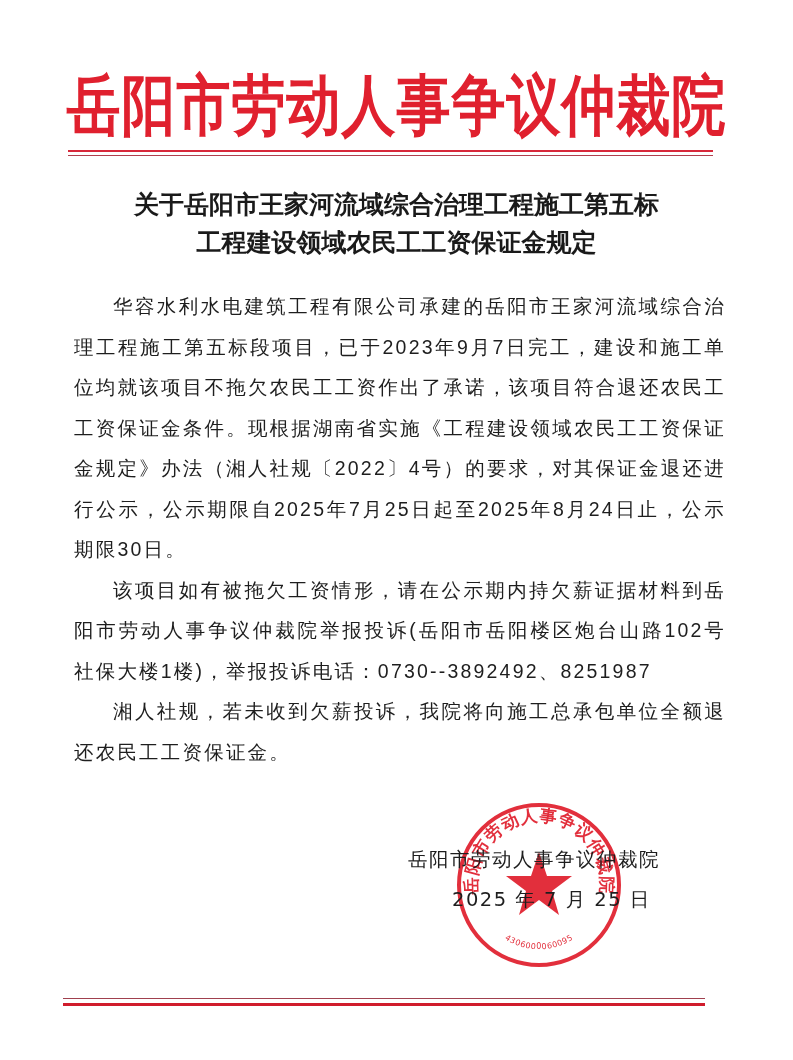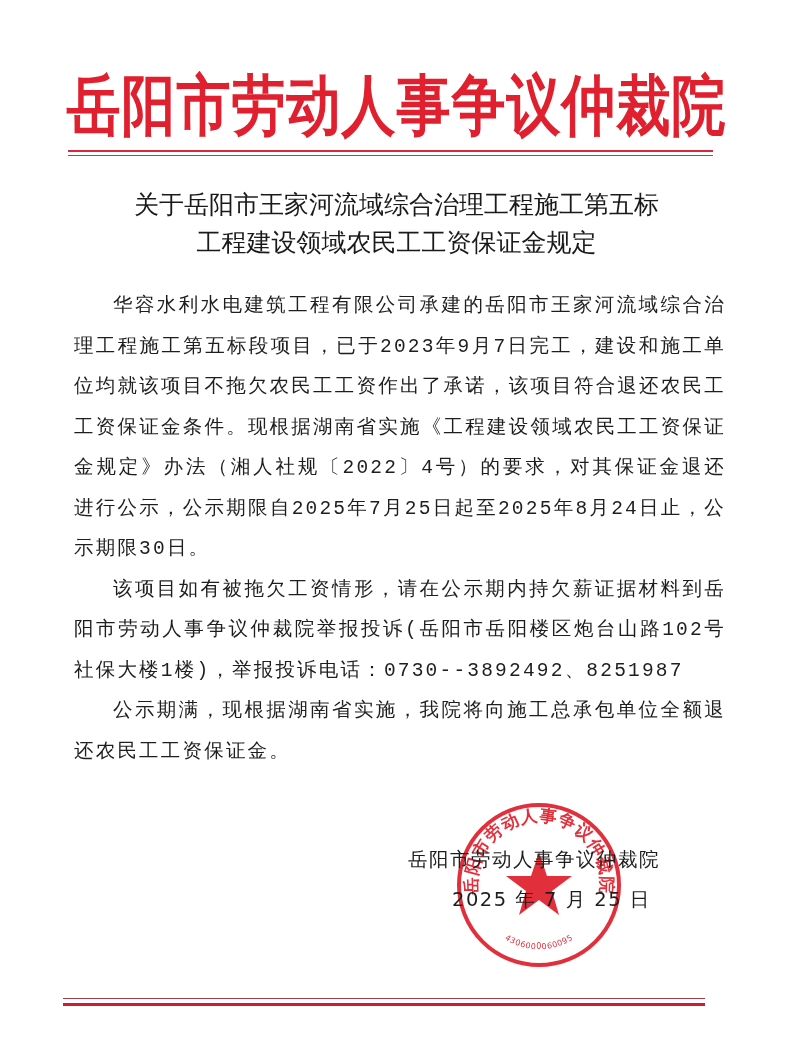--- a/index.html
+++ b/index.html
@@ -20,29 +20,29 @@
       transform-origin: center top;
     }
     .rule-top { position: absolute; left: 68px; width: 645px; height: 2px; }
     .rule-top.r1 { top: 150px; background: #d8283a; height: 2px; }
     .rule-top.r2 { top: 155px; background: #b0404e; height: 1px; }
 
     .doc-title {
       position: absolute; left: 60px; top: 186px; width: 673px;
       text-align: center;
       font-family: "DejaVu Serif", "Liberation Serif", serif;
-      font-weight: normal;
+      font-weight: bold;
       font-size: 25px; line-height: 38px;
       color: #1a1a1a;
     }
     .doc-title span { display: block; }
 
     .body-text {
       position: absolute; left: 74px; top: 286px; width: 652px;
-      font-family: Liberation Mono, monospace;
+      font-family: Liberation Sans, sans-serif;
       font-size: 19.5px; line-height: 40.5px;
       color: #1e1e1e;
       letter-spacing: 2.2px;
     }
     .para { margin: 0; text-indent: 2em; text-align: justify; }
 
     .signature {
       position: absolute; left: 408px; top: 840px; width: 300px;
       font-family: "DejaVu Sans", "Liberation Sans", sans-serif;
       font-size: 19.5px; line-height: 40px; color: #1e1e1e;
@@ -68,21 +68,21 @@
 <div class="rule-top r2"></div>
 
 <div class="doc-title">
   <span>关于岳阳市王家河流域综合治理工程施工第五标</span>
   <span>工程建设领域农民工工资保证金规定</span>
 </div>
 
 <div class="body-text">
   <p class="para">华容水利水电建筑工程有限公司承建的岳阳市王家河流域综合治理工程施工第五标段项目，已于2023年9月7日完工，建设和施工单位均就该项目不拖欠农民工工资作出了承诺，该项目符合退还农民工工资保证金条件。现根据湖南省实施《工程建设领域农民工工资保证金规定》办法（湘人社规〔2022〕4号）的要求，对其保证金退还进行公示，公示期限自2025年7月25日起至2025年8月24日止，公示期限30日。</p>
   <p class="para">该项目如有被拖欠工资情形，请在公示期内持欠薪证据材料到岳阳市劳动人事争议仲裁院举报投诉(岳阳市岳阳楼区炮台山路102号社保大楼1楼)，举报投诉电话：0730--3892492、8251987</p>
-  <p class="para">公示期满，现根据湖南省实施，我院将向施工总承包单位全额退还农民工工资保证金。</p>
+  <p class="para">湘人社规，若未收到欠薪投诉，我院将向施工总承包单位全额退还农民工工资保证金。</p>
 </div>
 
 <svg class="seal" viewBox="0 0 170 170" xmlns="http://www.w3.org/2000/svg">
   <defs>
     <path id="sealArc" d="M 30 112 A 62 62 0 1 1 140 112" fill="none"></path>
     <path id="sealBottom" d="M 40 130 A 62 62 0 0 0 130 130" fill="none"></path>
   </defs>
   <circle cx="85" cy="85" r="80" fill="none" stroke="#e01e2c" stroke-width="4"></circle>
   <text font-family="DejaVu Sans, sans-serif" font-size="17" fill="#e01e2c" font-weight="bold" letter-spacing="1">
     <textPath href="#sealArc" startOffset="50%" text-anchor="middle">岳阳市劳动人事争议仲裁院</textPath>

